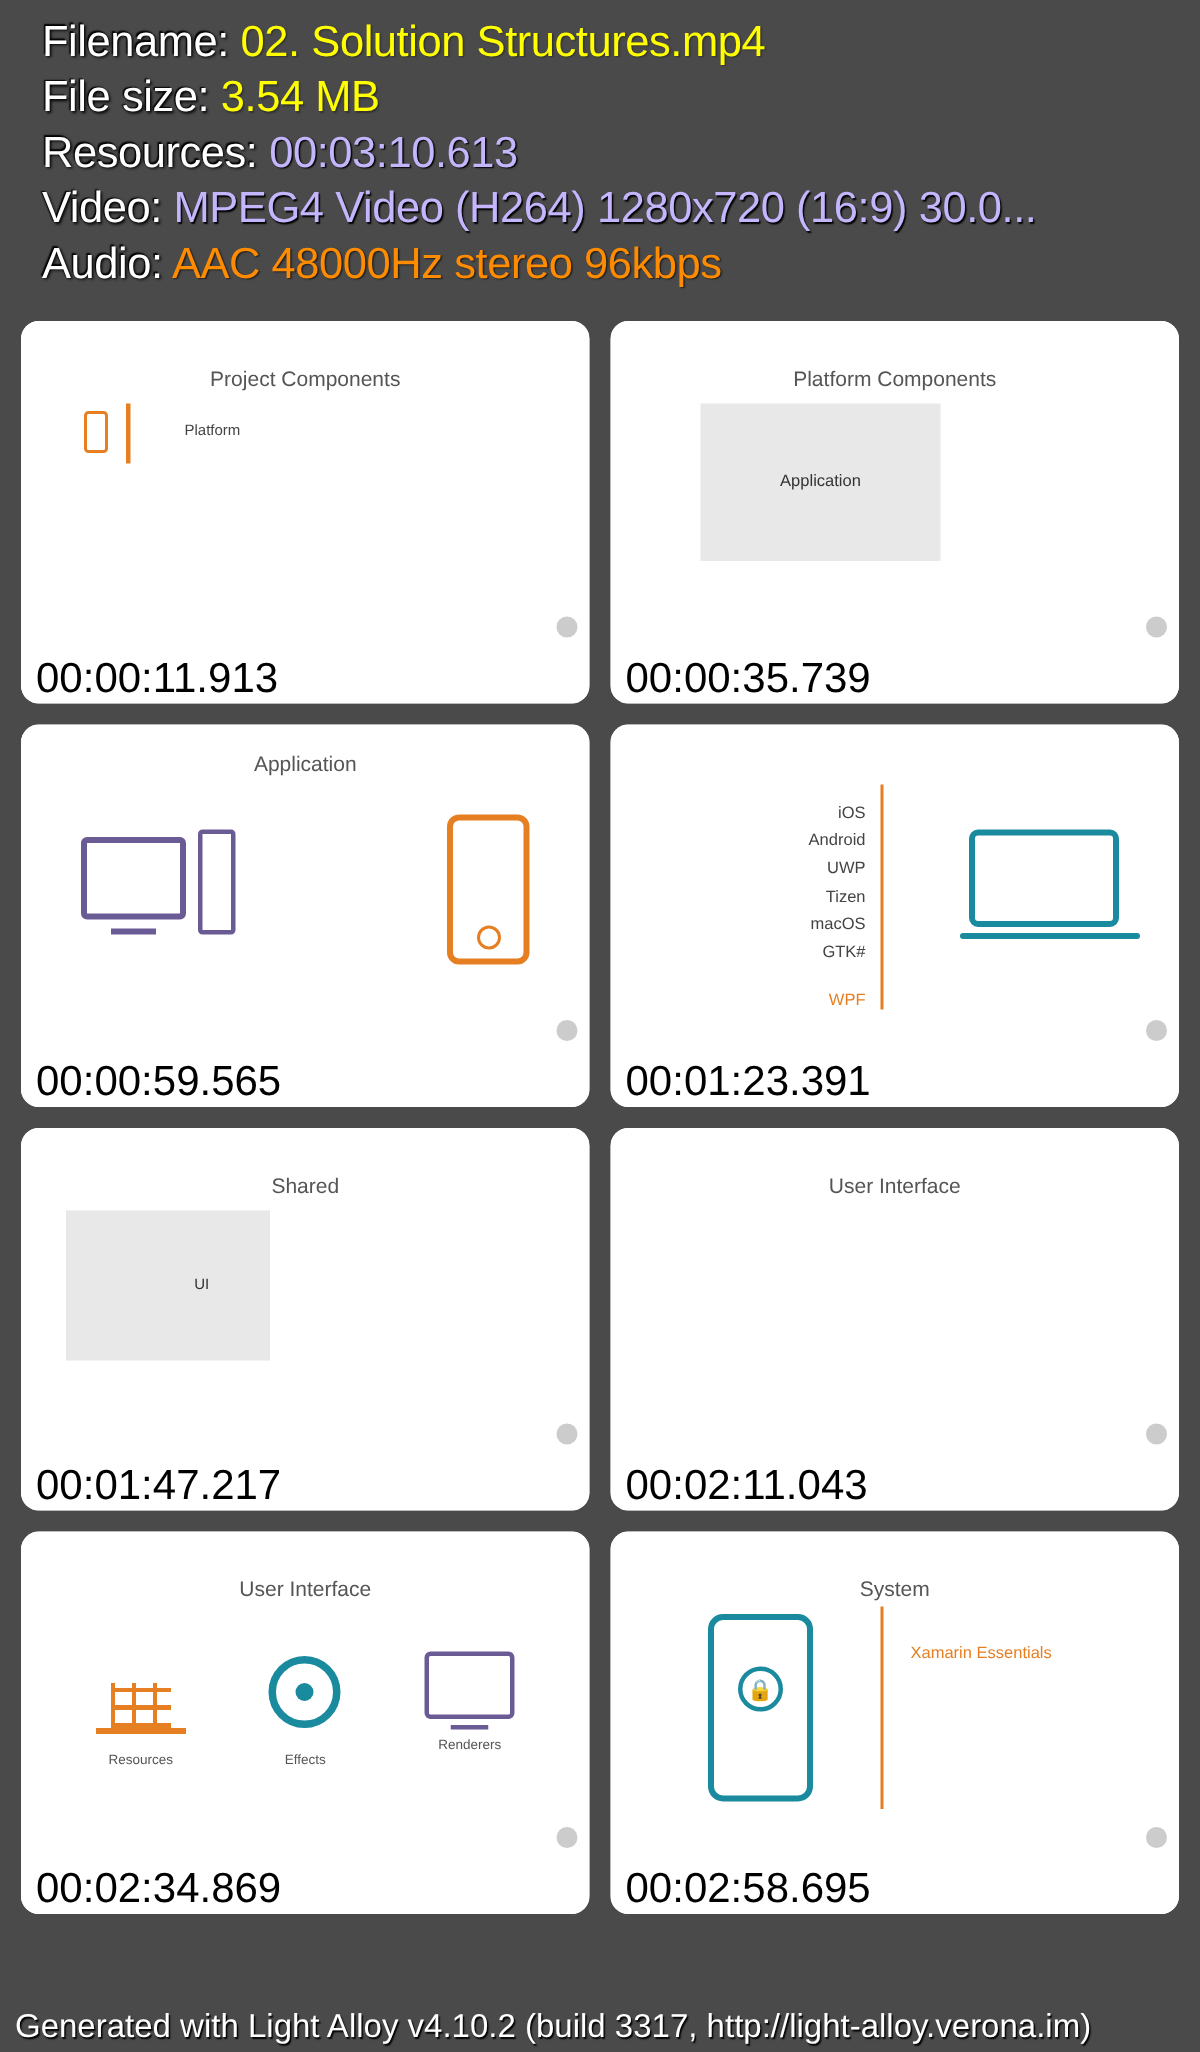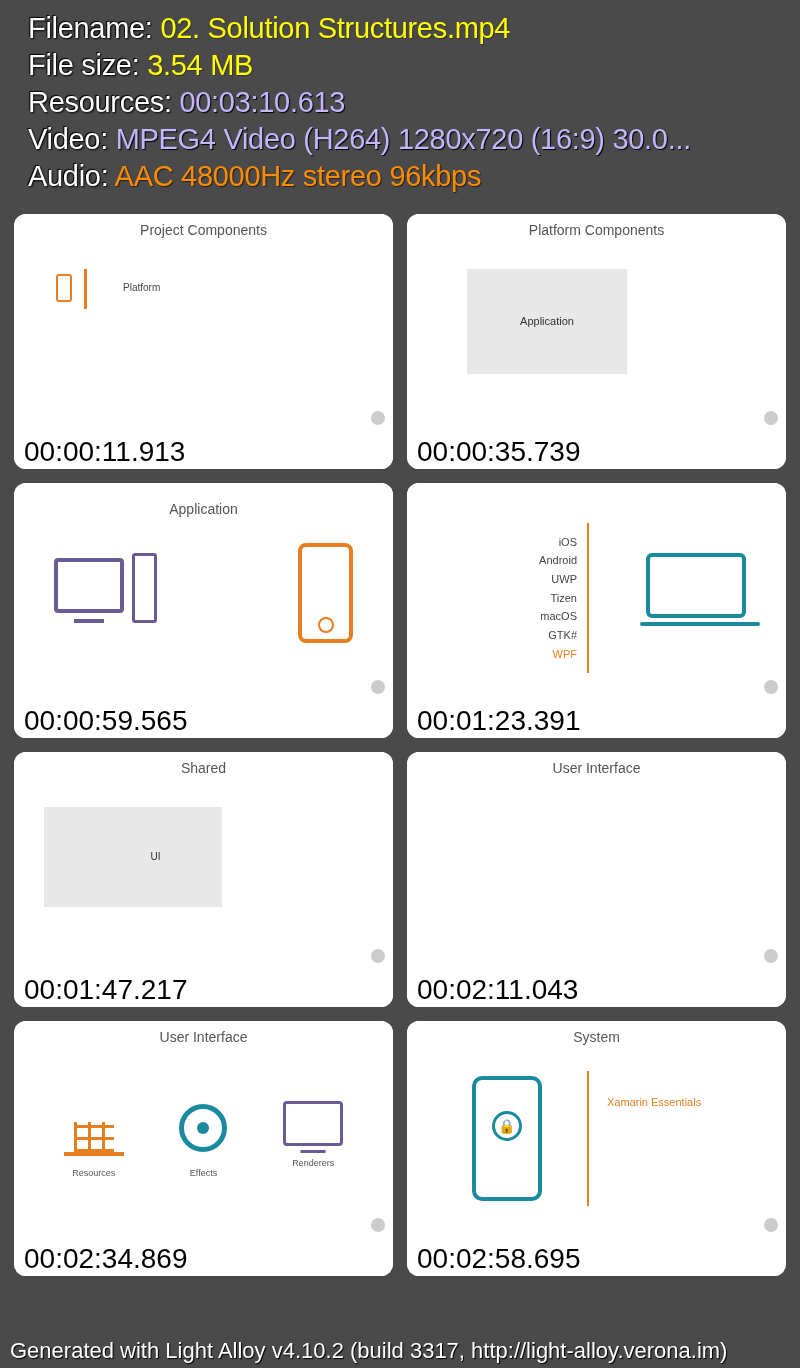--- a/index.html
+++ b/index.html
@@ -53,21 +53,21 @@
   .card-body {
     flex: 1;
     position: relative;
     background: #ffffff;
     overflow: hidden;
   }
   .card-title {
     text-align: center;
     font-size: 14px;
     color: #555;
-    padding-top: 8px;
+    padding-top: 30px;
     font-weight: 400;
   }
   .card-foot {
     font-size: 28px;
     color: #000;
     padding: 6px 10px 1px 10px;
     background: #fff;
   }
   .watermark {
     position: absolute;
@@ -169,40 +169,40 @@
   }
   .thumb4-list {
     position: absolute;
     left: 110px; top: 50px;
     text-align: right;
     font-size: 11px;
     color: #444;
     line-height: 1.7;
     width: 60px;
   }
-  .thumb4-wpf { color: #e67e22; }
+  .thumb4-wpf { color: #e67e22; margin-top: 13px; }
   .thumb4-laptop {
     position: absolute;
     right: 40px; top: 70px;
     width: 100px; height: 65px;
     border: 4px solid #1a8a9e;
     border-radius: 6px;
   }
   .thumb4-laptop::after {
     content: '';
     position: absolute;
     bottom: -12px; left: -10px;
     width: 120px; height: 4px;
     background: #1a8a9e;
     border-radius: 2px;
   }
   .thumb5-box {
     position: absolute;
     left: 30px; top: 55px;
-    width: 178px; height: 100px;
+    width: 136px; height: 100px;
     background: #e8e8e8;
     display: flex;
     align-items: center;
     justify-content: center;
     font-size: 10px;
     color: #333;
     padding-left: 45px;
   }
   .thumb7-row {
     position: absolute;

